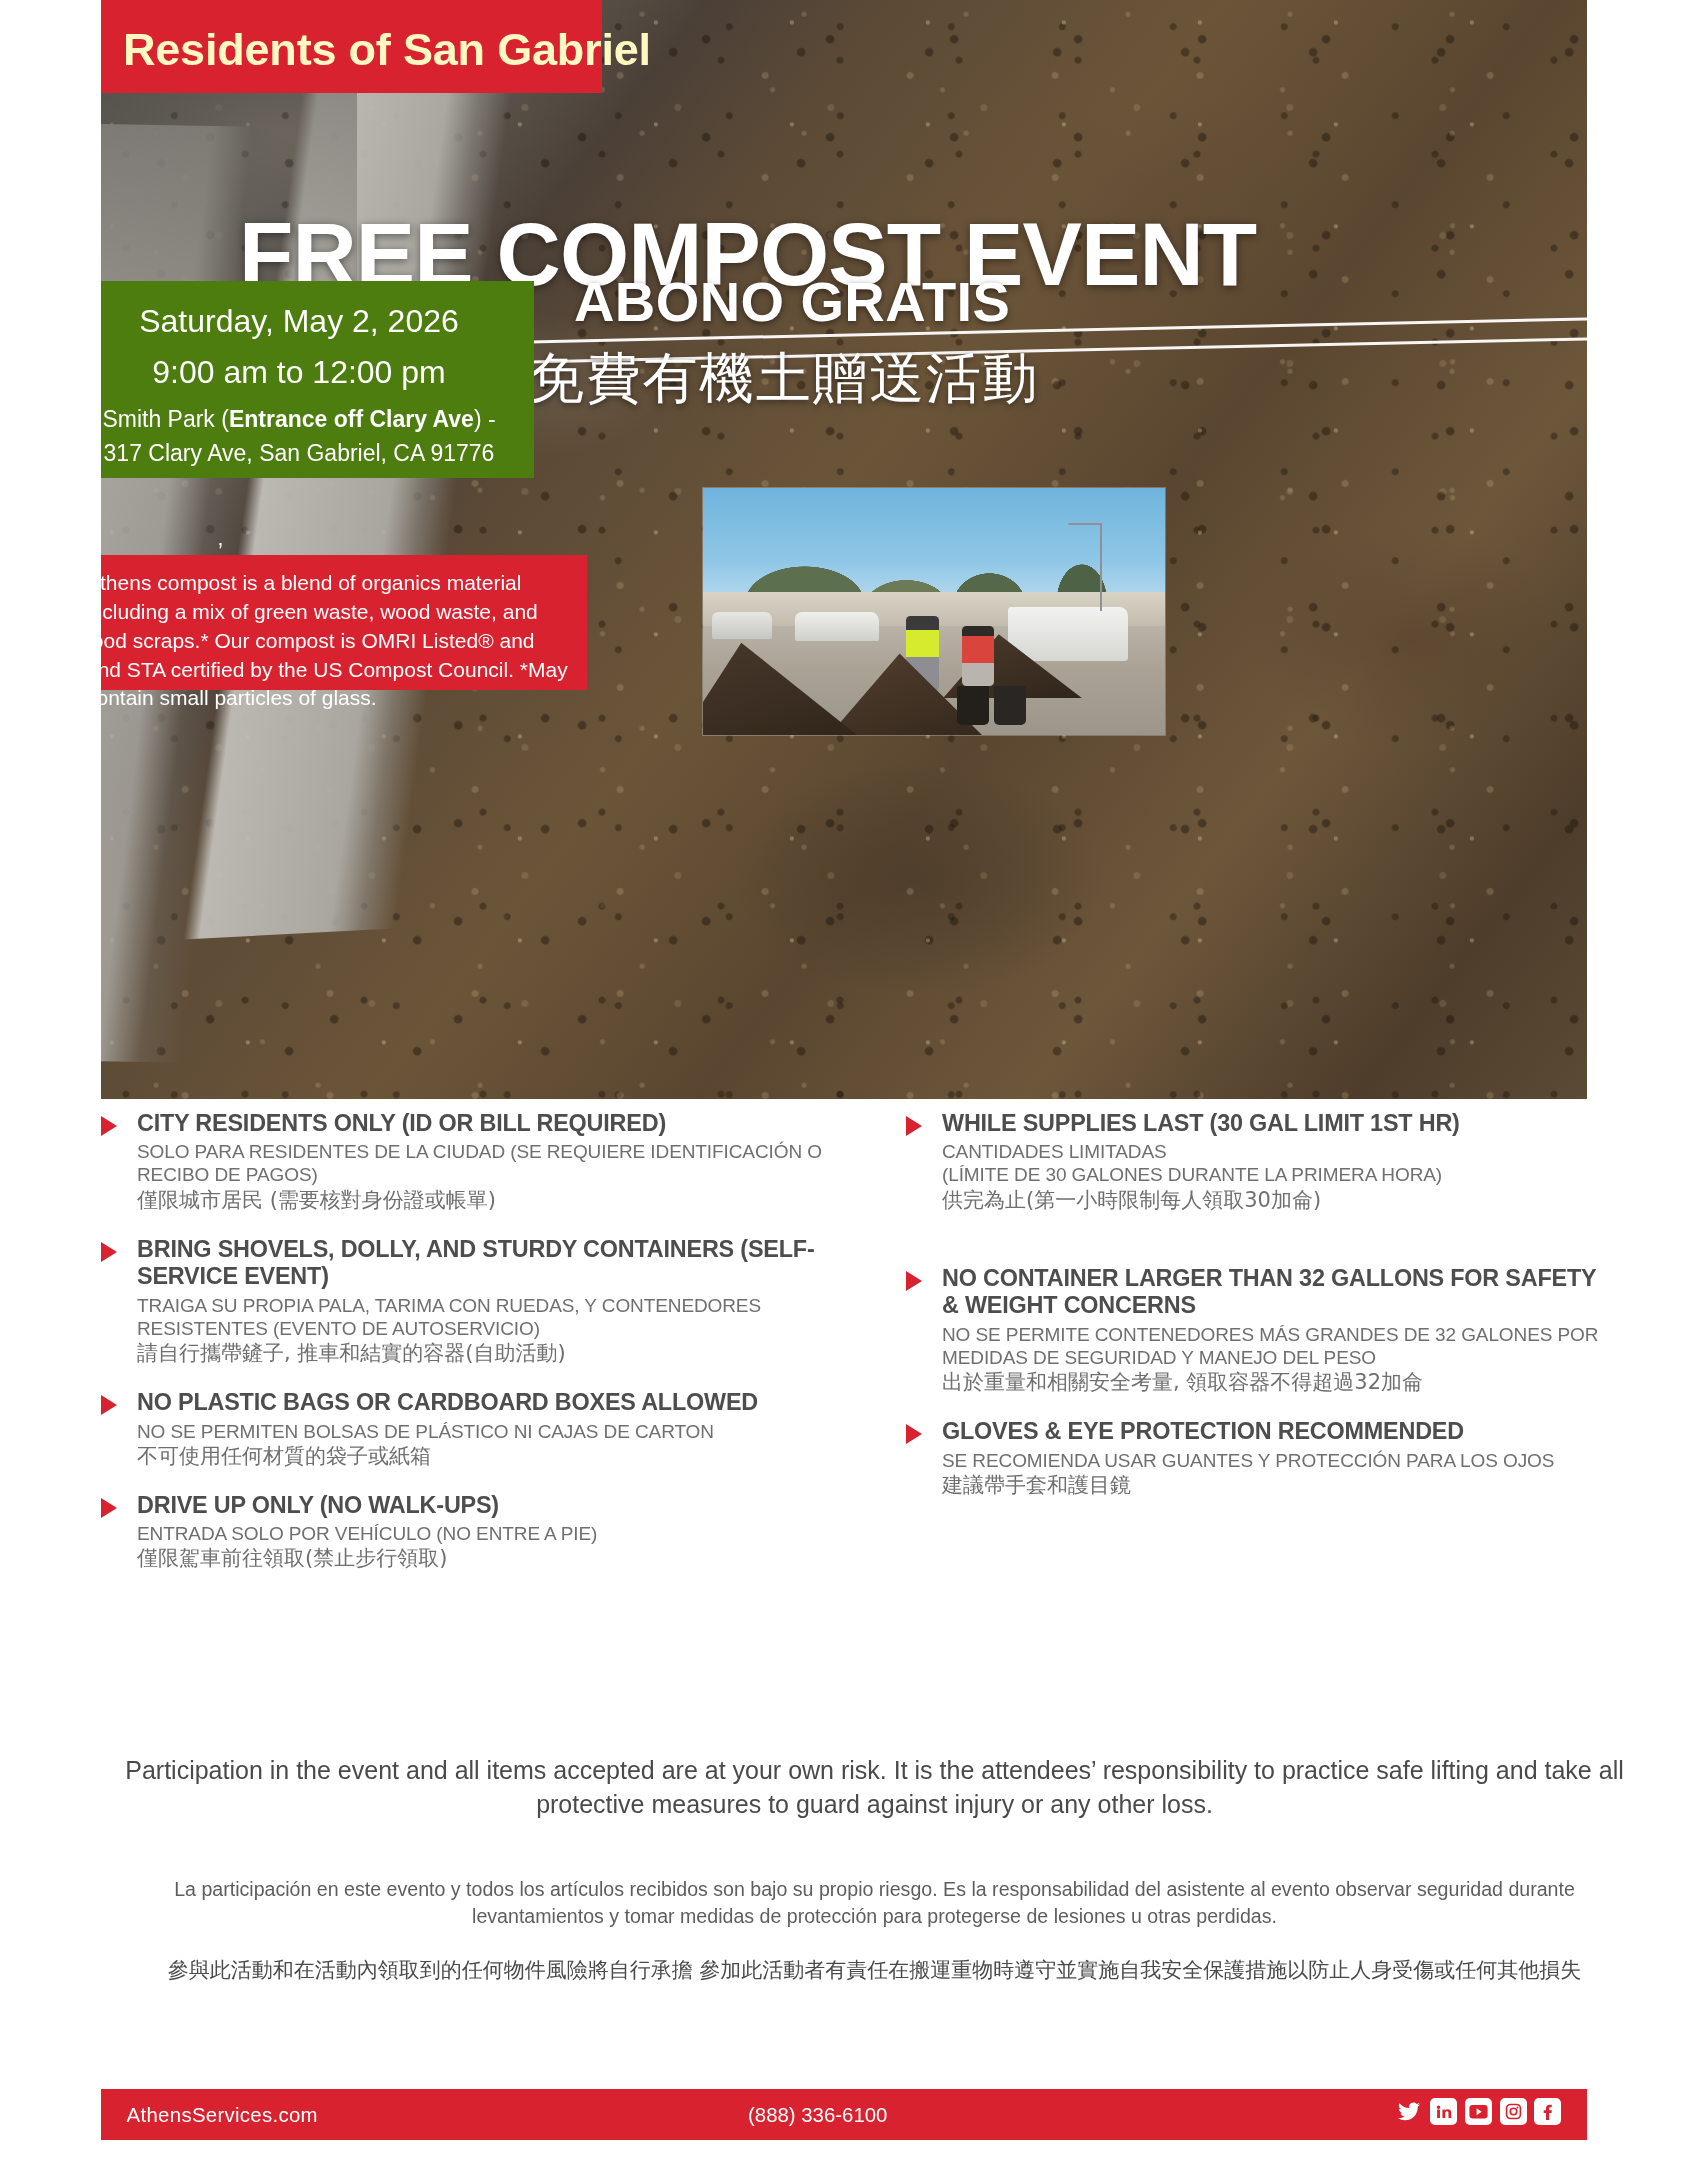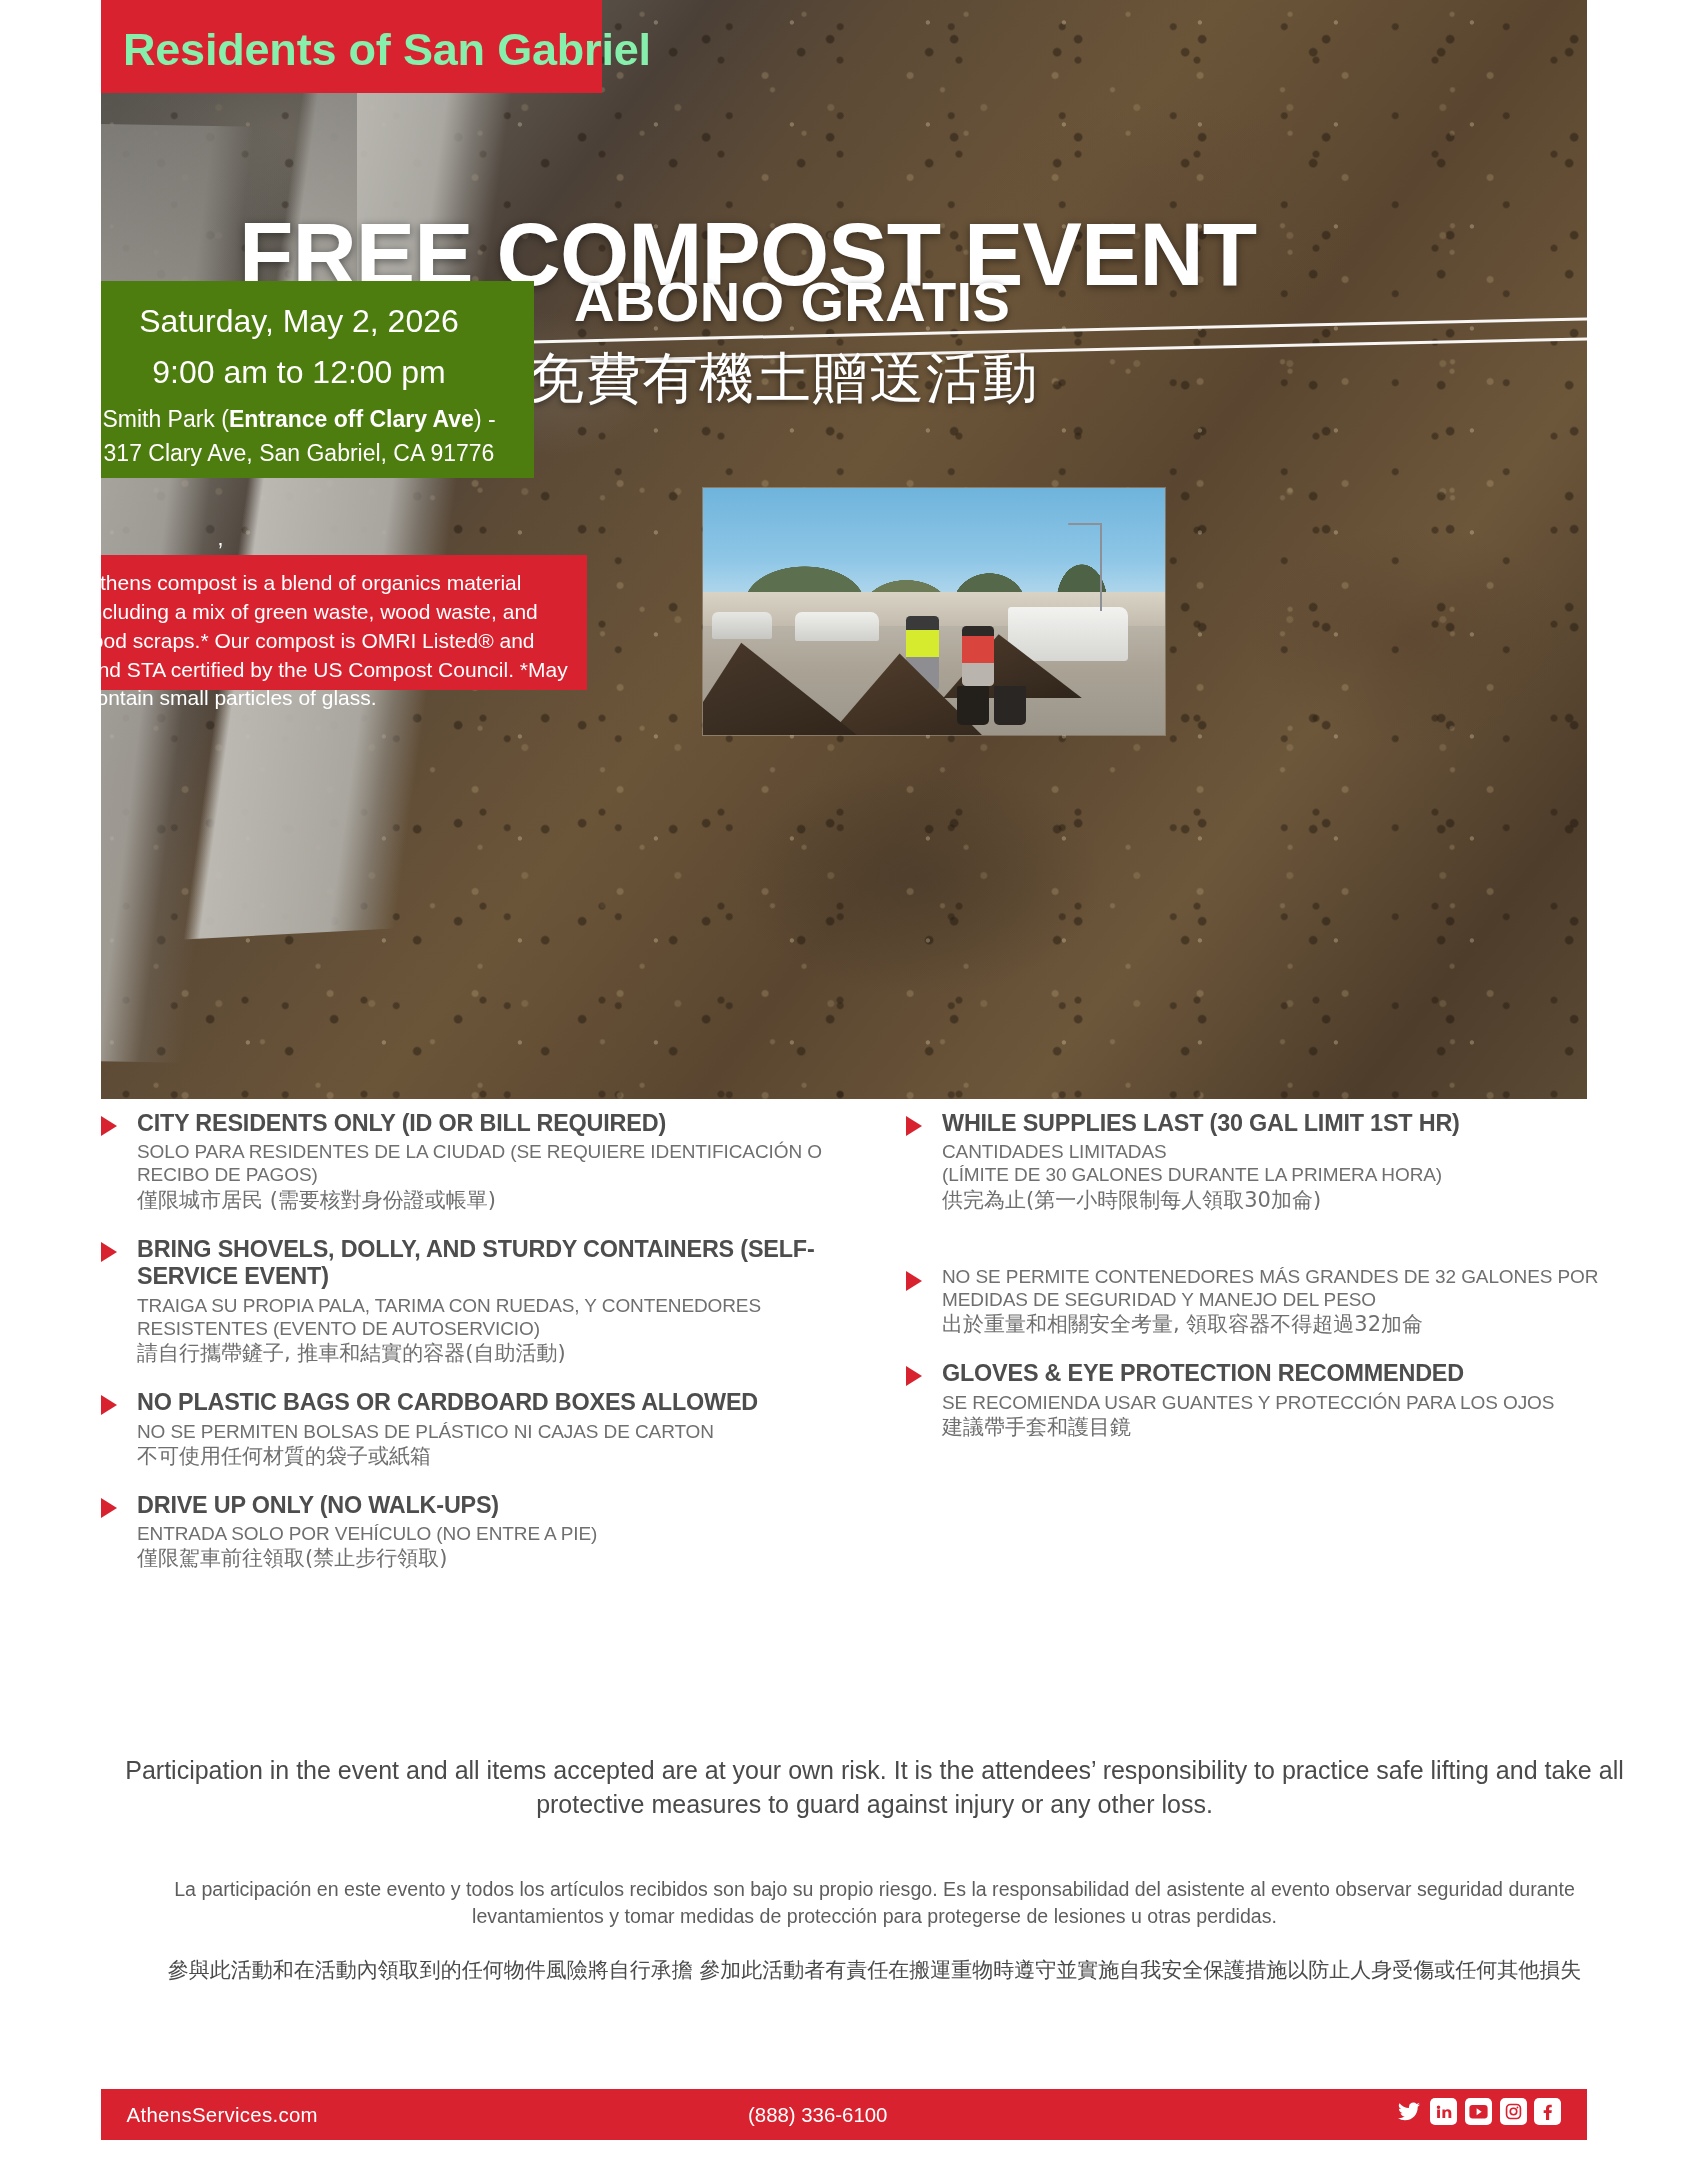--- a/index.html
+++ b/index.html
@@ -60,21 +60,21 @@
     background:linear-gradient(160deg,rgba(60,58,55,.55),rgba(80,76,70,.25) 60%,rgba(0,0,0,0));
   }
 
   
   .title-band{
     position:absolute;left:0;top:0;width:501px;height:93px;
     background:#d8222f;
   }
   .title-band span{
     position:absolute;left:22px;top:24px;
-    color:#86efac;font-size:45px;font-weight:700;letter-spacing:-0.2px;
+    color:#fef9c3;font-size:45px;font-weight:700;letter-spacing:-0.2px;
     font-family:"Liberation Sans","DejaVu Sans",sans-serif;
     white-space:nowrap;
   }
 
   .hero-headline{
     position:absolute;left:138px;top:203px;
     color:#ffffff;font-size:89px;font-weight:700;
     letter-spacing:-0.9px;white-space:nowrap;
     text-shadow:0 1.7px 8.5px rgba(0,0,0,.45);
   }
@@ -296,20 +296,21 @@
     <div class="col col-right">
       <div class="bullet">
         <span class="arrow"></span>
         <p class="en">WHILE SUPPLIES LAST (30 GAL LIMIT 1ST HR)</p>
         <p class="es" style="white-space:pre-line">CANTIDADES LIMITADAS
 (LÍMITE DE 30 GALONES DURANTE LA PRIMERA HORA)</p>
         <p class="zh">供完為止(第一小時限制每人領取30加侖)</p>
       </div>
       <div class="bullet" style="margin-top:51px">
         <span class="arrow"></span>
+        <p class="en">NO CONTAINER LARGER THAN 32 GALLONS FOR SAFETY &amp; WEIGHT CONCERNS</p>
         <p class="es">NO SE PERMITE CONTENEDORES MÁS GRANDES DE 32 GALONES POR MEDIDAS DE SEGURIDAD Y MANEJO DEL PESO</p>
         <p class="zh">出於重量和相關安全考量, 領取容器不得超過32加侖</p>
       </div>
       <div class="bullet">
         <span class="arrow"></span>
         <p class="en">GLOVES &amp; EYE PROTECTION RECOMMENDED</p>
         <p class="es">SE RECOMIENDA USAR GUANTES Y PROTECCIÓN PARA LOS OJOS</p>
         <p class="zh">建議帶手套和護目鏡</p>
       </div>
     </div>

